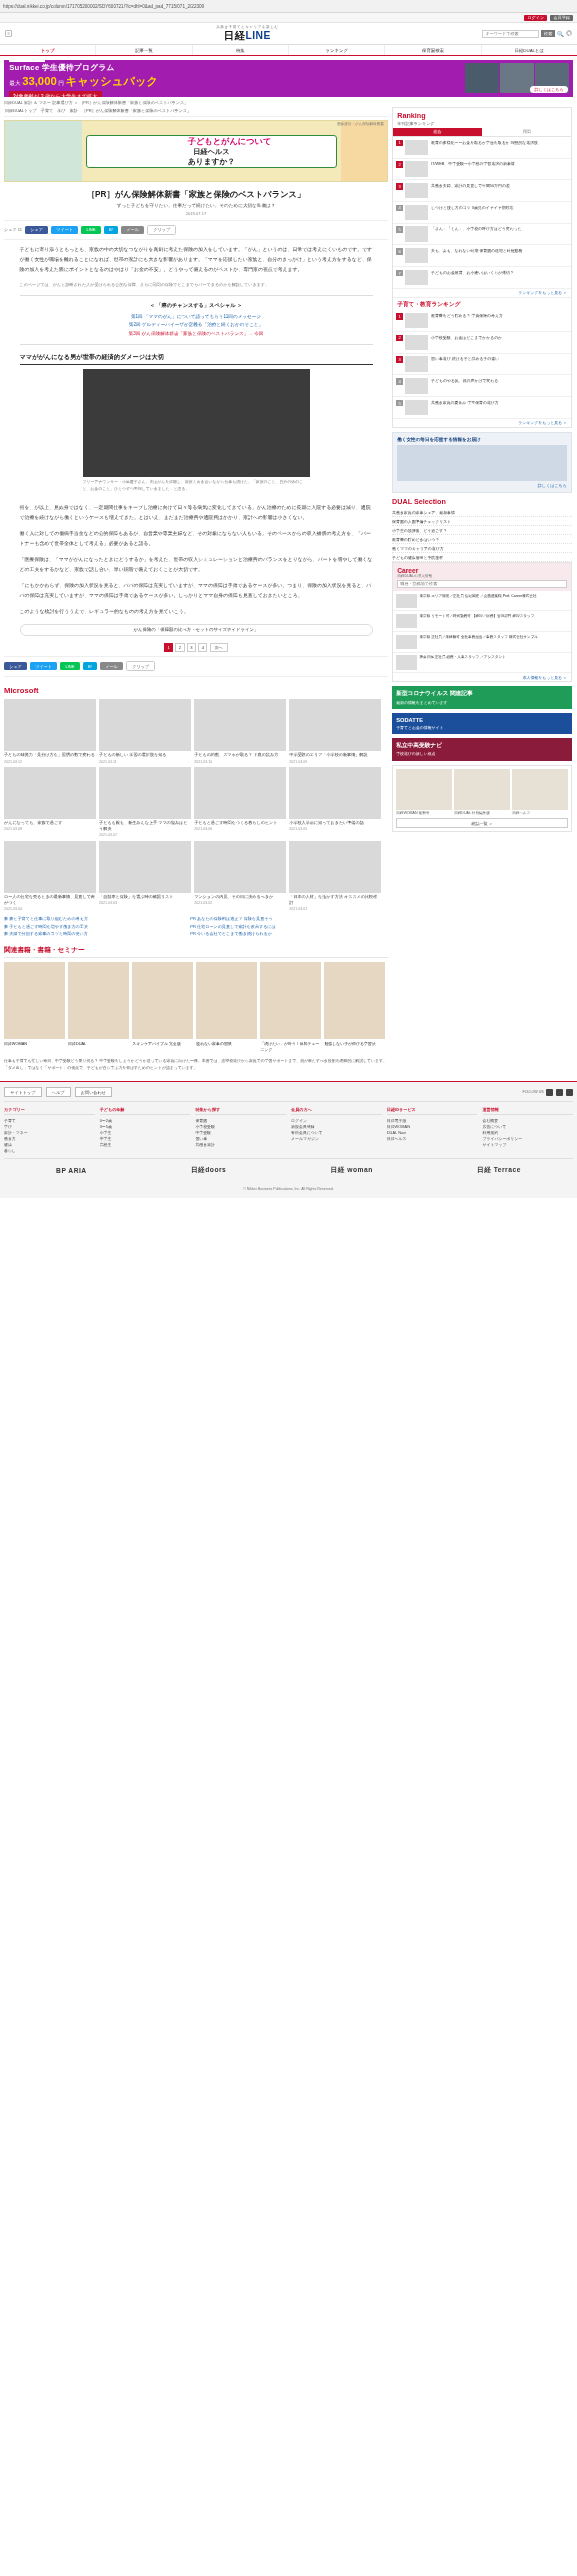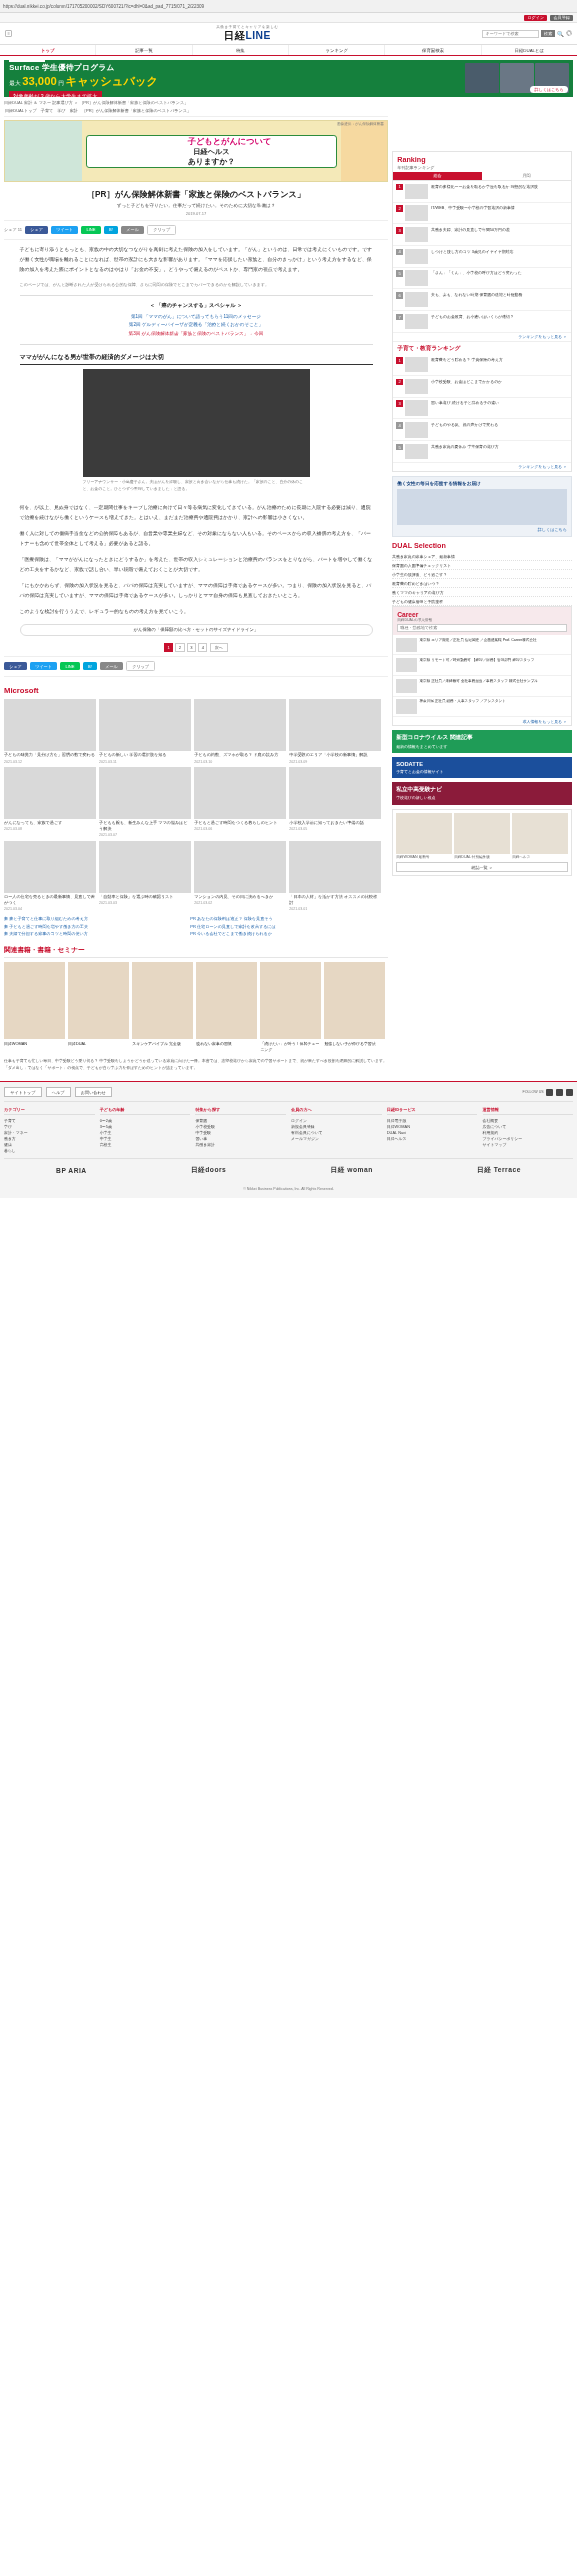--- a/index.html
+++ b/index.html
@@ -48,42 +48,42 @@
   .hdr-icons .ic { width:7.2px; height:7.2px; border:0.5px solid #bbb; border-radius:1px; display:flex; align-items:center; justify-content:center; font-size:4.1px; color:#666;}
 
   
   .gnav { display:flex; background:#fff; border-bottom:1px solid #c8102e; font-size:4.4px;}
   .gnav div { flex:1; text-align:center; padding:2.6px 0; border-right:0.5px solid #eee; color:#333;}
   .gnav div:last-child{border-right:none;}
   .gnav .on { color:#c8102e; font-weight:bold;}
 
   
   .promo {
-    margin:3.1px auto 0; width:569px; height:37px; background:#15803d; color:#fff;
+    margin:3.1px auto 0; width:569px; height:37px; background:#a21caf; color:#fff;
     display:flex; align-items:center; position:relative; overflow:hidden;gap:37px;
   }
   .promo .ms { font-size:4.1px; background:#fff; color:#111; padding:0.5px 2.1px; display:inline-block; margin-bottom:1.5px;}
   .promo .lft { padding:3.1px 5.2px; width:62%;}
   .promo .t1 { font-size:7.7px; font-weight:bold; letter-spacing:0.3px;}
   .promo .t2 { font-size:5.7px; margin-top:1px;}
   .promo .big { color:#ffd400; font-size:11.3px; font-weight:bold;}
   .promo .bar { background:#c8102e; color:#fff; font-size:5.2px; padding:1.5px 4.1px; margin-top:2.1px; display:inline-block;}
   .promo .rgt { flex:1; display:flex; gap:1px; align-items:center; justify-content:flex-end; padding-right:4.1px;}
   .promo .ph { width:34px; height:30px; background:#4a5c6b; border-radius:1px;}
   .promo .ph:nth-child(2){background:#6a7785;}
   .promo .ph:nth-child(3){background:#5a6a78;}
   .promo .cta { position:absolute; right:5.2px; bottom:3.1px; background:#fff; color:#c8102e; font-size:4.1px; padding:1px 4.1px; border-radius:4.6px;}
 
   
   .crumb { width:569px; margin:3.1px auto 0; font-size:4.1px; color:#666; }
 
   
   .wrap { width:569px; margin:2.1px auto 0; display:flex; gap:4.1px; align-items:flex-start;}
   .main { width:384px; }
-  .side { width:180px;margin-top:44px; }
+  .side { width:180px; }
 
   .subnav { display:flex; gap:4.1px; font-size:4.1px; color:#555; padding:1.5px 1px 3.1px; border-bottom:0.5px solid #eee;}
 
   
   .hero {
     width:100%; height:62px; background:#f4e9b8; border:0.5px solid #e2d79e;
     display:flex; align-items:center; margin-top:3.1px; position:relative; overflow:hidden;
   }
   .hero .fam { width:77px; height:100%; background:#cfe6d9;}
   .hero .bubble {

